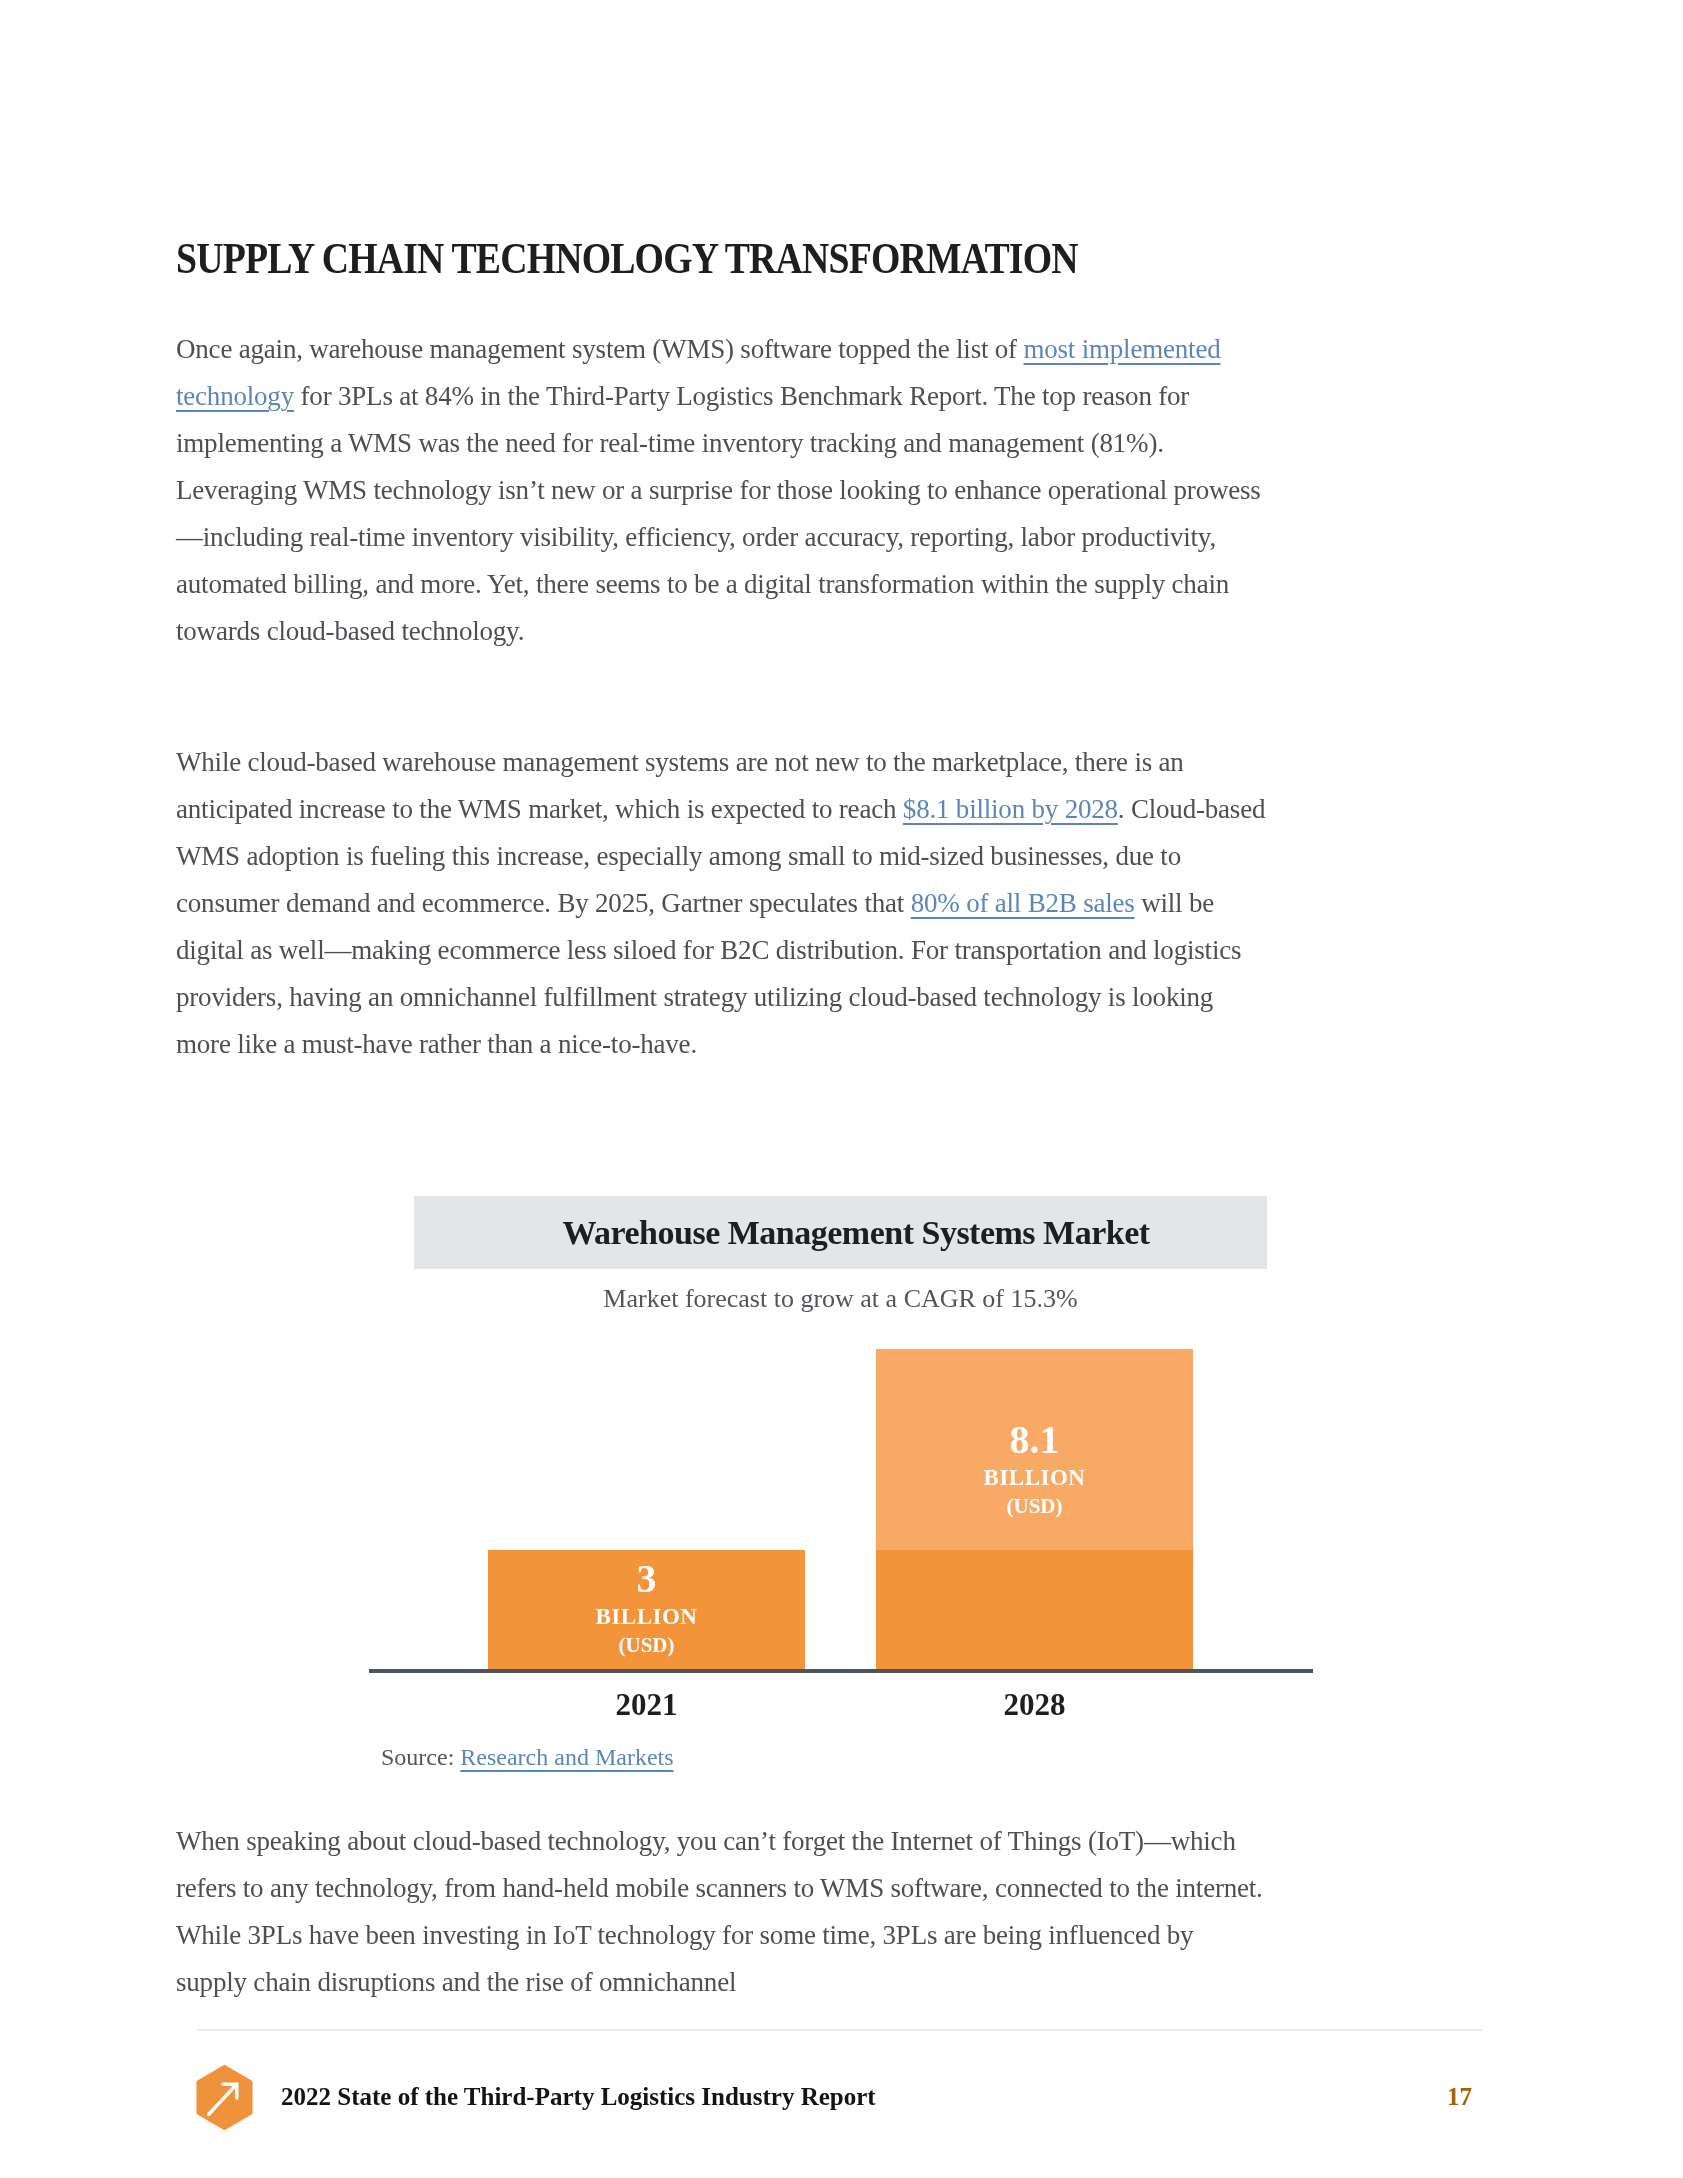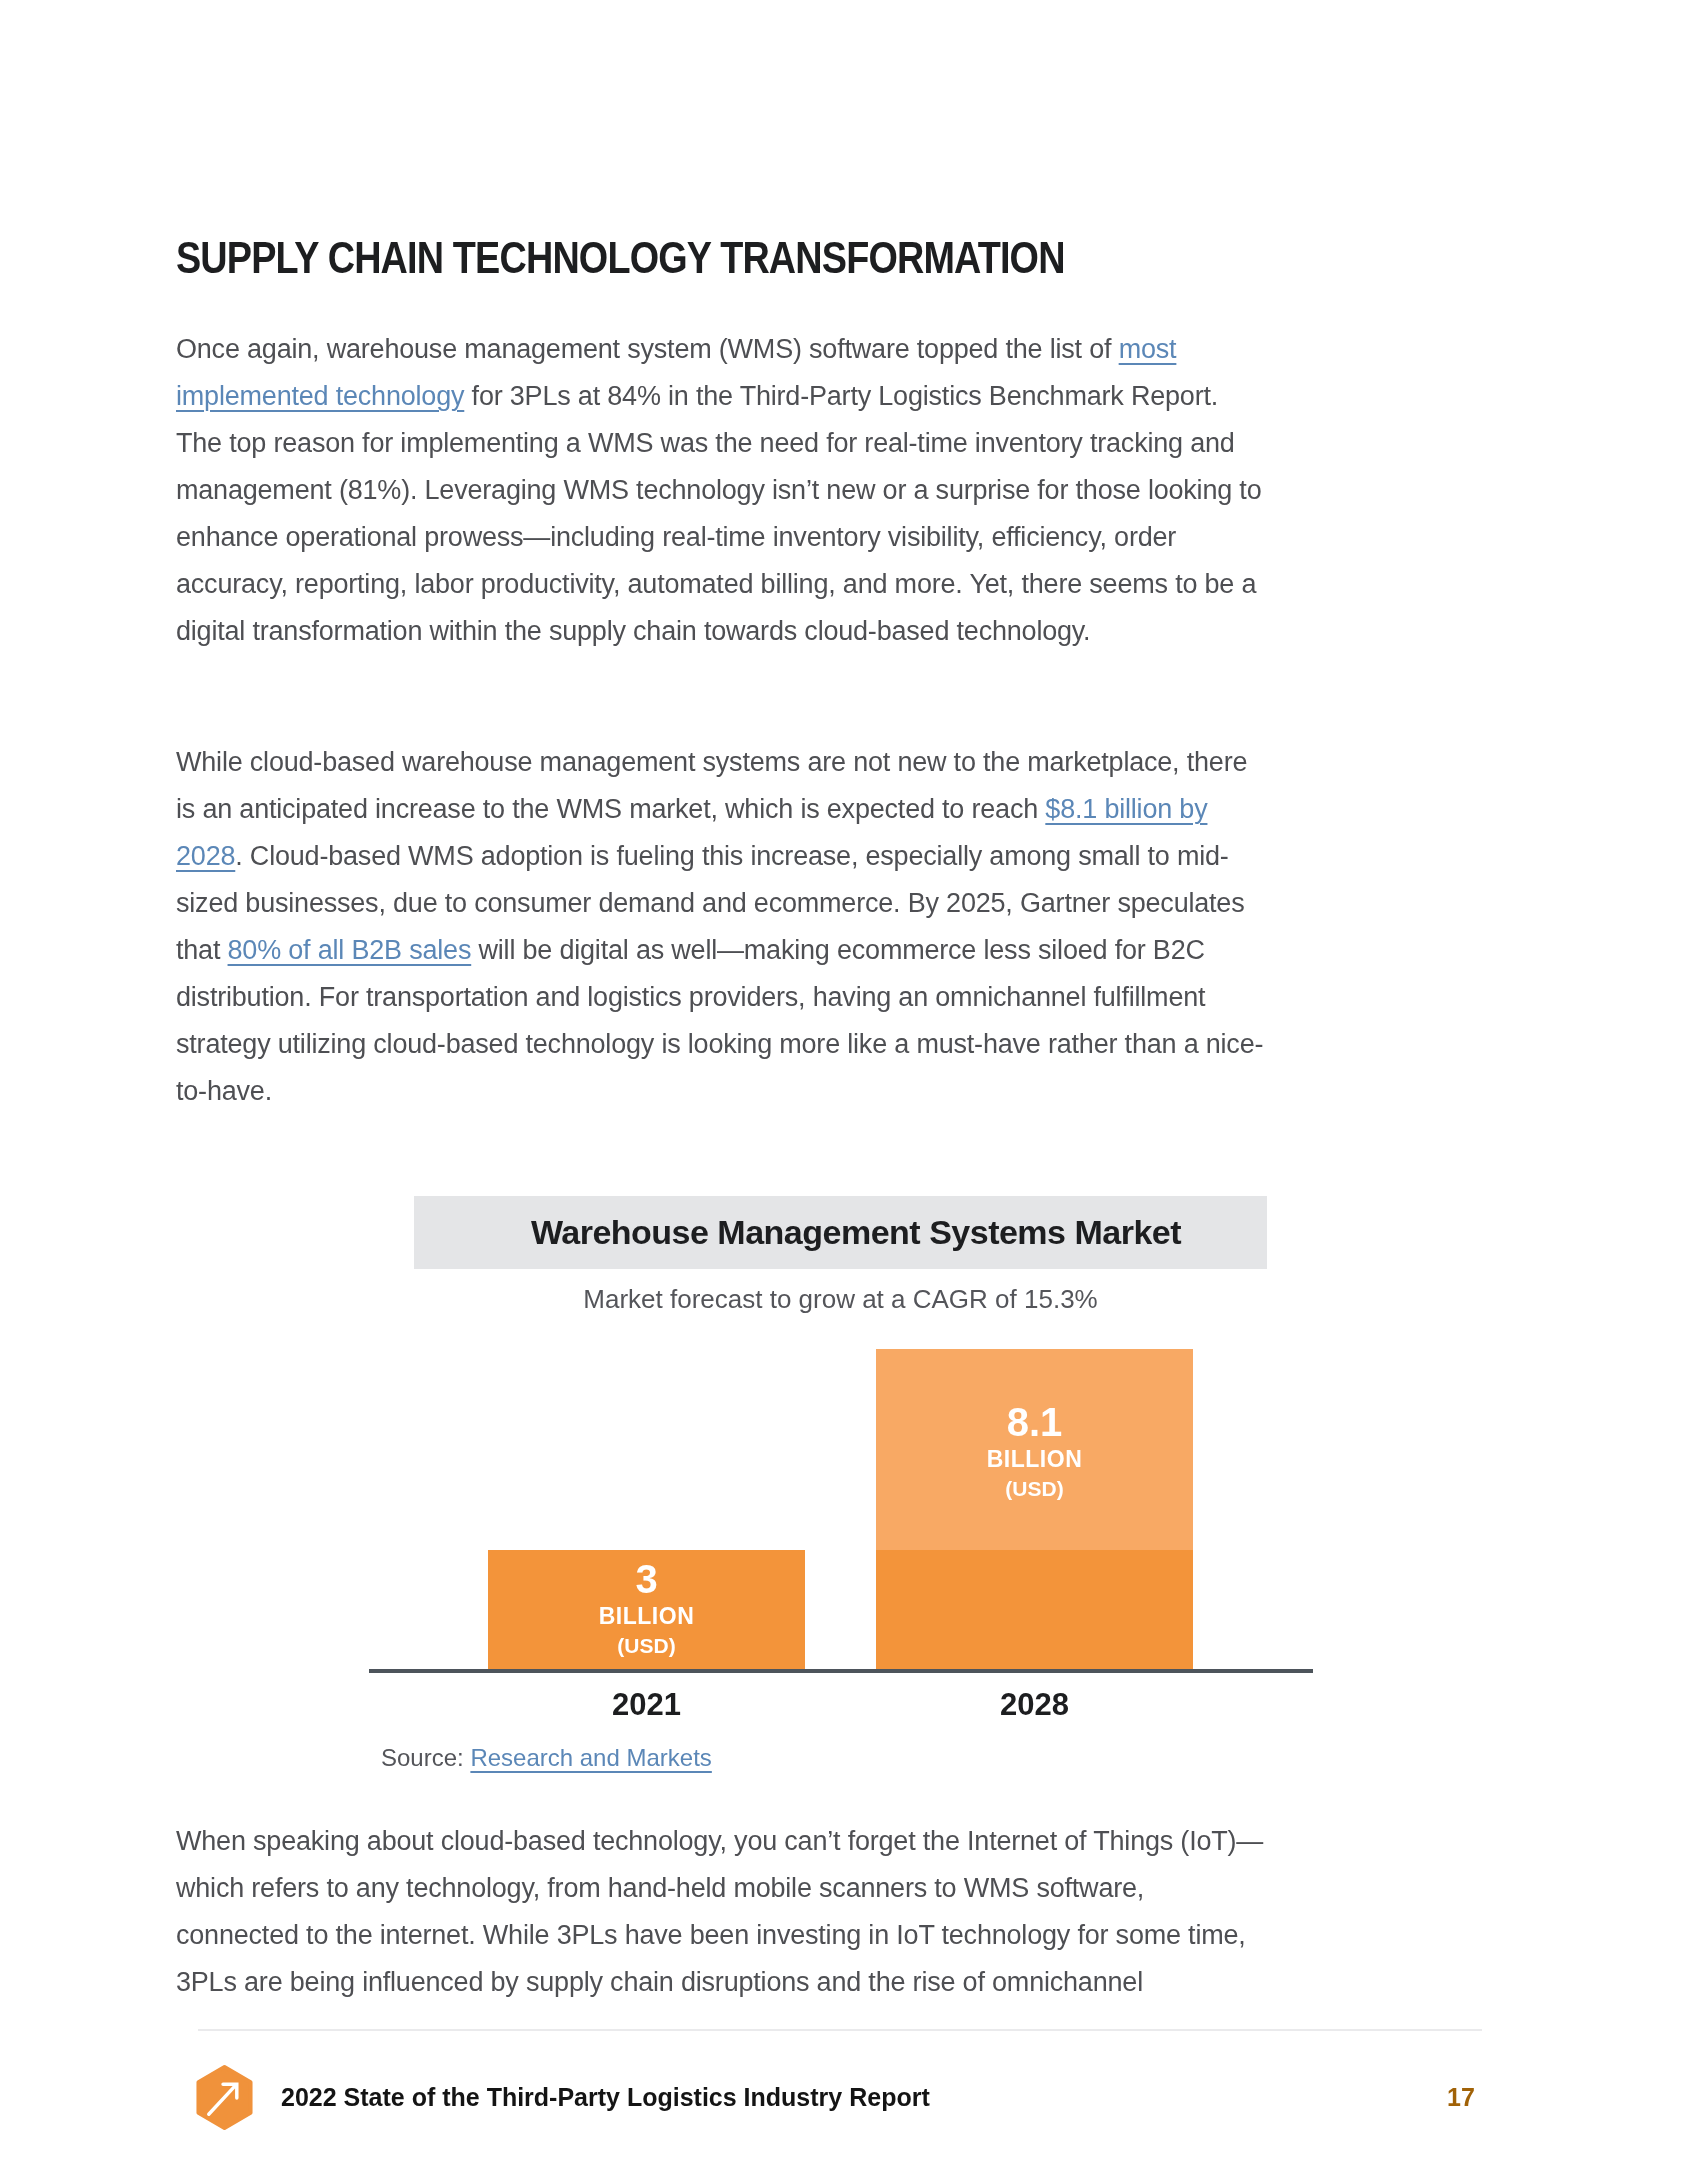--- a/index.html
+++ b/index.html
@@ -1,18 +1,18 @@
 <!DOCTYPE html>
 <html><head>
 <meta charset="utf-8">
 <style>
   html,body { margin:0; padding:0; background:#ffffff; }
   .page {
     position:relative; width:1482px; height:2178px; background:#ffffff;
-    font-family:Liberation Sans, sans-serif; overflow:hidden;
+    font-family:Liberation Serif, serif; overflow:hidden;
   }
   .doc-heading {
     position:absolute; left:176px; top:232px; margin:0;
     font-size:45px; font-weight:800; letter-spacing:-1px; color:#1d1e20;
     white-space:nowrap; transform:scaleX(0.84); transform-origin:left center;
   }
   .body-par {
     position:absolute; left:176px; width:1091px; margin:0;
     font-size:27px; line-height:47px; color:#4e4f53; letter-spacing:-0.2px;
   }
@@ -36,21 +36,21 @@
   .axis-line { position:absolute; left:369px; top:1669px; width:944px; height:4px; z-index:1; }
   .bar { position:absolute; bottom:509px; width:317px; z-index:2; }
   .bar-2021 { left:488px; }
   .bar-2028 { left:876px; }
   .bar-base-segment { position:absolute; left:0; right:0; bottom:0; }
   .bar-label {
     position:relative; z-index:3; display:flex; flex-direction:column; align-items:center;
     color:#ffffff; font-weight:bold; text-align:center;
   }
   .bar-label-2021 { padding-top:7px; }
-  .bar-label-2028 { padding-top:51px; }
+  .bar-label-2028 { padding-top:69px; }
   .bar-label-value { font-size:40px; line-height:44px; }
   .bar-label-unit { font-size:23px; line-height:31px; letter-spacing:0.5px; }
   .bar-label-currency { font-size:21px; line-height:27px; }
   .x-label { position:absolute; top:1687px; width:317px; text-align:center; font-size:31px; font-weight:bold; color:#1d1e20; }
   .x-label-2021 { left:488px; }
   .x-label-2028 { left:876px; }
   .chart-source { position:absolute; left:381px; top:1744px; font-size:24px; color:#54555a; }
 
   
   .footer-separator { position:absolute; left:198px; top:2029px; width:1307px; height:2px; background:#eaeaec; }

